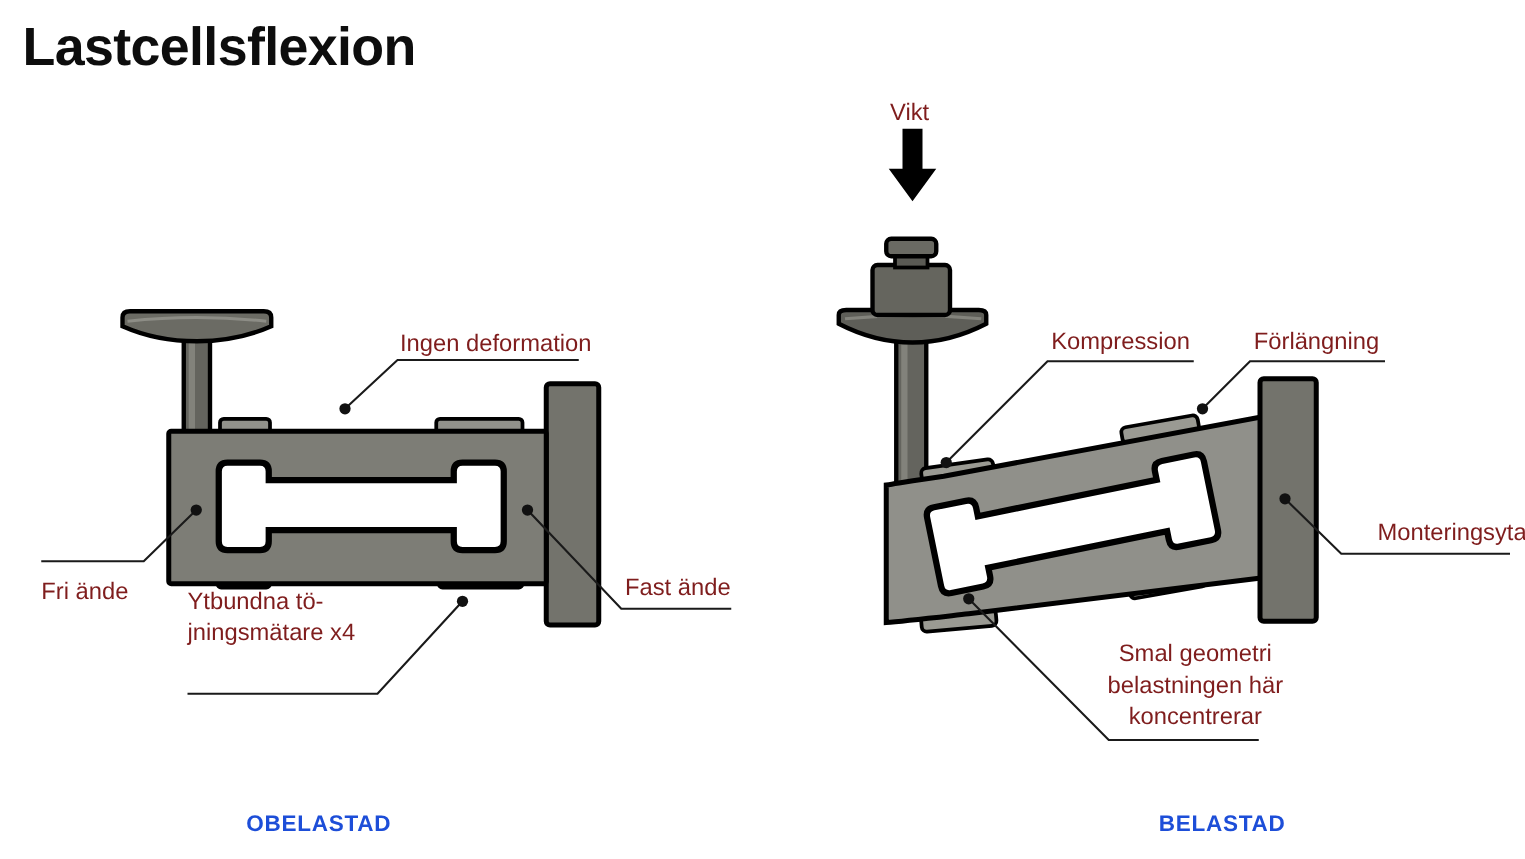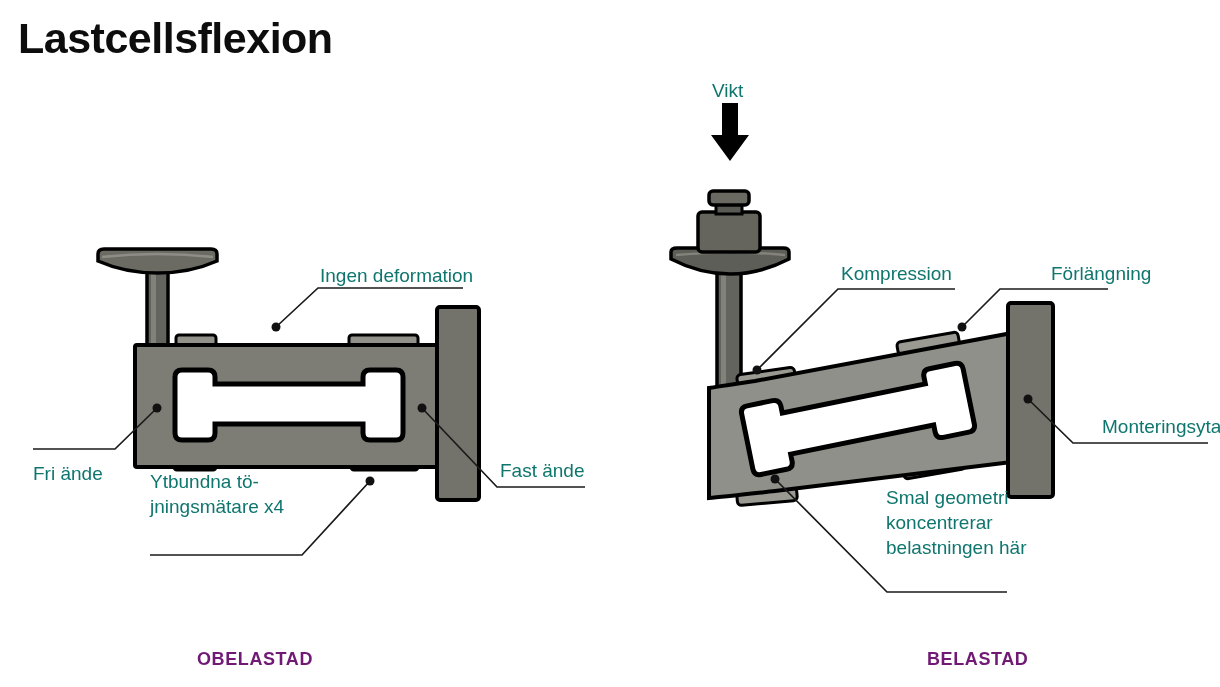--- a/index.html
+++ b/index.html
@@ -6,24 +6,24 @@
   .stage{
     position:relative;width:1220px;height:687px;background:#ffffff;
     font-family:"Liberation Sans",sans-serif;color:#1b1b1b;overflow:hidden;
   }
   .stage svg{position:absolute;left:0;top:0;}
   .title{
     position:absolute;left:18px;top:14px;
     font-size:43px;font-weight:800;letter-spacing:-0.5px;color:#0d0d0d;
   }
   .lbl{
-    position:absolute;font-size:19px;line-height:25px;color:#0f766e;white-space:nowrap;
+    position:absolute;font-size:19px;line-height:25px;color:#7f1d1d;white-space:nowrap;
   }
   .caption{
-    position:absolute;font-size:18px;font-weight:700;letter-spacing:0.6px;color:#701a75;
+    position:absolute;font-size:18px;font-weight:700;letter-spacing:0.6px;color:#1d4ed8;
   }
 </style>
 </head>
 <body>
 
 <div class="stage">
 
   <svg width="1220" height="687" viewBox="0 0 1220 687">
 
     <g>
@@ -115,22 +115,22 @@
   <div class="lbl" style="left:33px;top:421px;margin-top:40px;">Fri ände</div>
   <div class="lbl" style="left:500px;top:458px;">Fast ände</div>
   <div class="lbl" style="left:150px;top:469px;">
     <div>Ytbundna tö-</div>
     <div>jningsmätare x4</div>
   </div>
   <div class="caption" style="left:197px;top:649px;">OBELASTAD</div>
 
   <div class="lbl" style="left:712px;top:78px;">Vikt</div>
   <div class="lbl" style="left:841px;top:261px;">Kompression</div>
-  <div class="lbl" style="left:1003px;top:261px;margin-left:48px;">Förlängning</div>
+  <div class="lbl" style="left:1003px;top:261px;">Förlängning</div>
   <div class="lbl" style="left:1078px;top:414px;margin-left:24px;">Monteringsyta</div>
-  <div class="lbl" style="left:886px;top:485px;">
+  <div class="lbl" style="left:886px;top:511px;text-align:center;">
     <div>Smal geometri</div>
+    <div>belastningen här</div>
     <div>koncentrerar</div>
-    <div>belastningen här</div>
   </div>
   <div class="caption" style="left:883px;top:649px;margin-left:44px;">BELASTAD</div>
 
 </div>
 
 </body></html>

